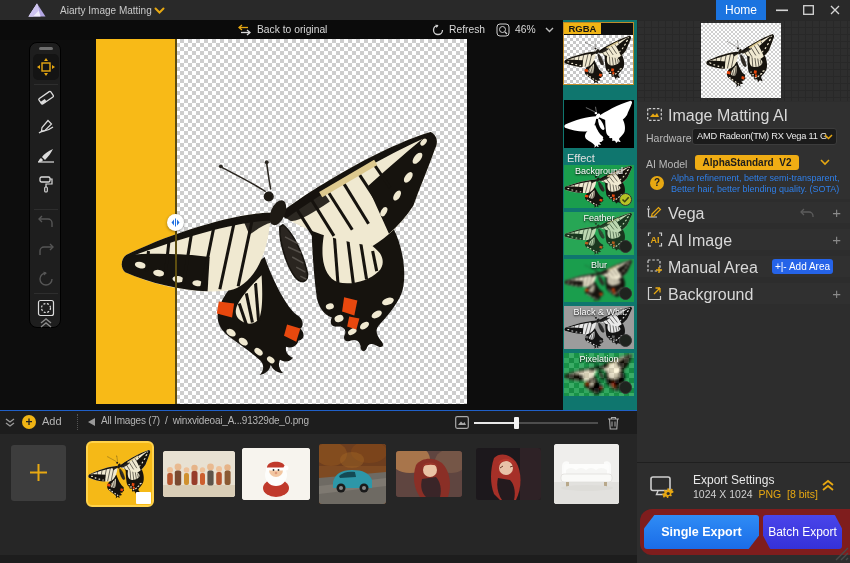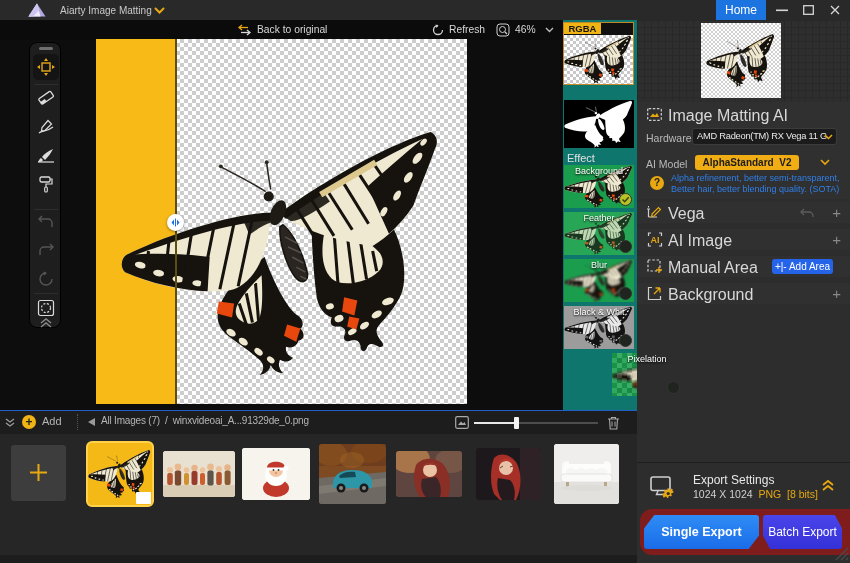--- a/index.html
+++ b/index.html
@@ -201,21 +201,21 @@
           <use href="#bfly"></use>
         </svg>
     <div class="eflabel">Blur</div><div class="efdot"></div>
   </div>
   <div class="efthumb" style="top:286px;background:#9c9c9c;">
     <svg width="70" height="43" viewBox="0 0 320 248" preserveAspectRatio="none" style="filter:grayscale(1)">
           <use href="#bfly"></use>
         </svg>
     <div class="eflabel">Black &amp; Whit</div><div class="efdot"></div>
   </div>
-  <div class="efthumb" style="top:333px;background:#1a9e4d;margin-left:48px;">
+  <div class="efthumb" style="top:333px;background:#1a9e4d;">
     <svg width="70" height="43" viewBox="0 0 320 248" preserveAspectRatio="none" style="filter:blur(1.5px) contrast(1.3)">
           <use href="#bfly"></use>
         </svg>
     <div class="abs" style="left:0;top:0;width:70px;height:43px;background:conic-gradient(rgba(255,255,255,.14) 25%,rgba(0,0,0,.12) 0 50%,rgba(255,255,255,.1) 0 75%,rgba(0,0,0,.08) 0);background-size:10px 10px;"></div>
     <div class="eflabel">Pixelation</div><div class="efdot"></div>
   </div>
 </div>
 
 <div id="panel">
   <div id="navgrid">

